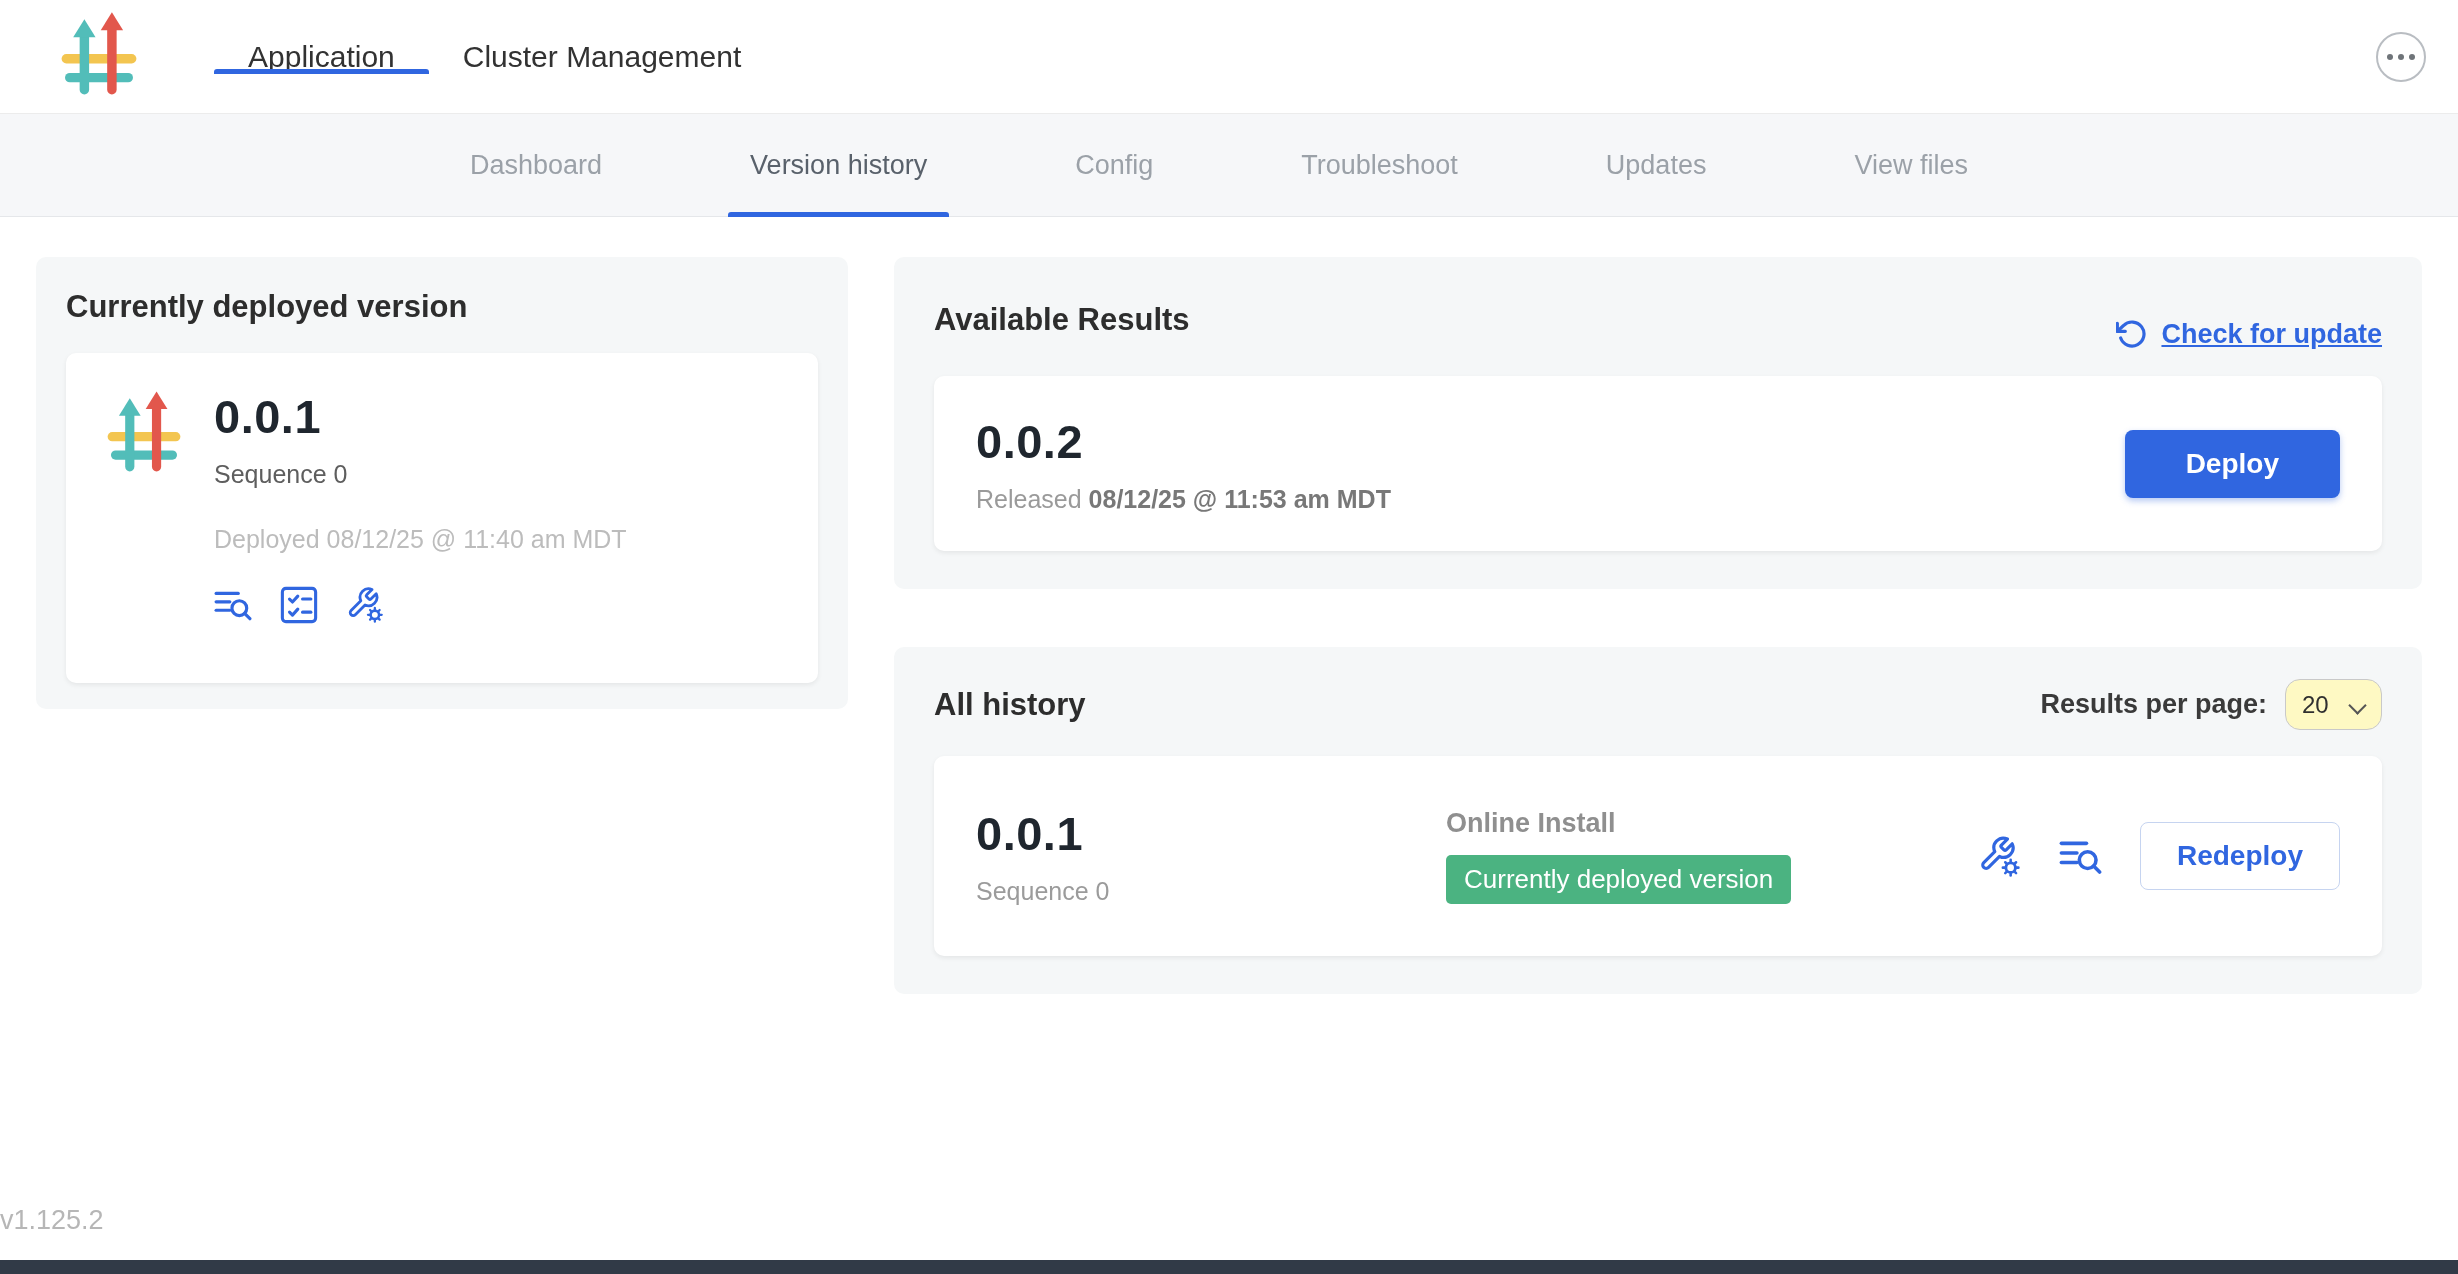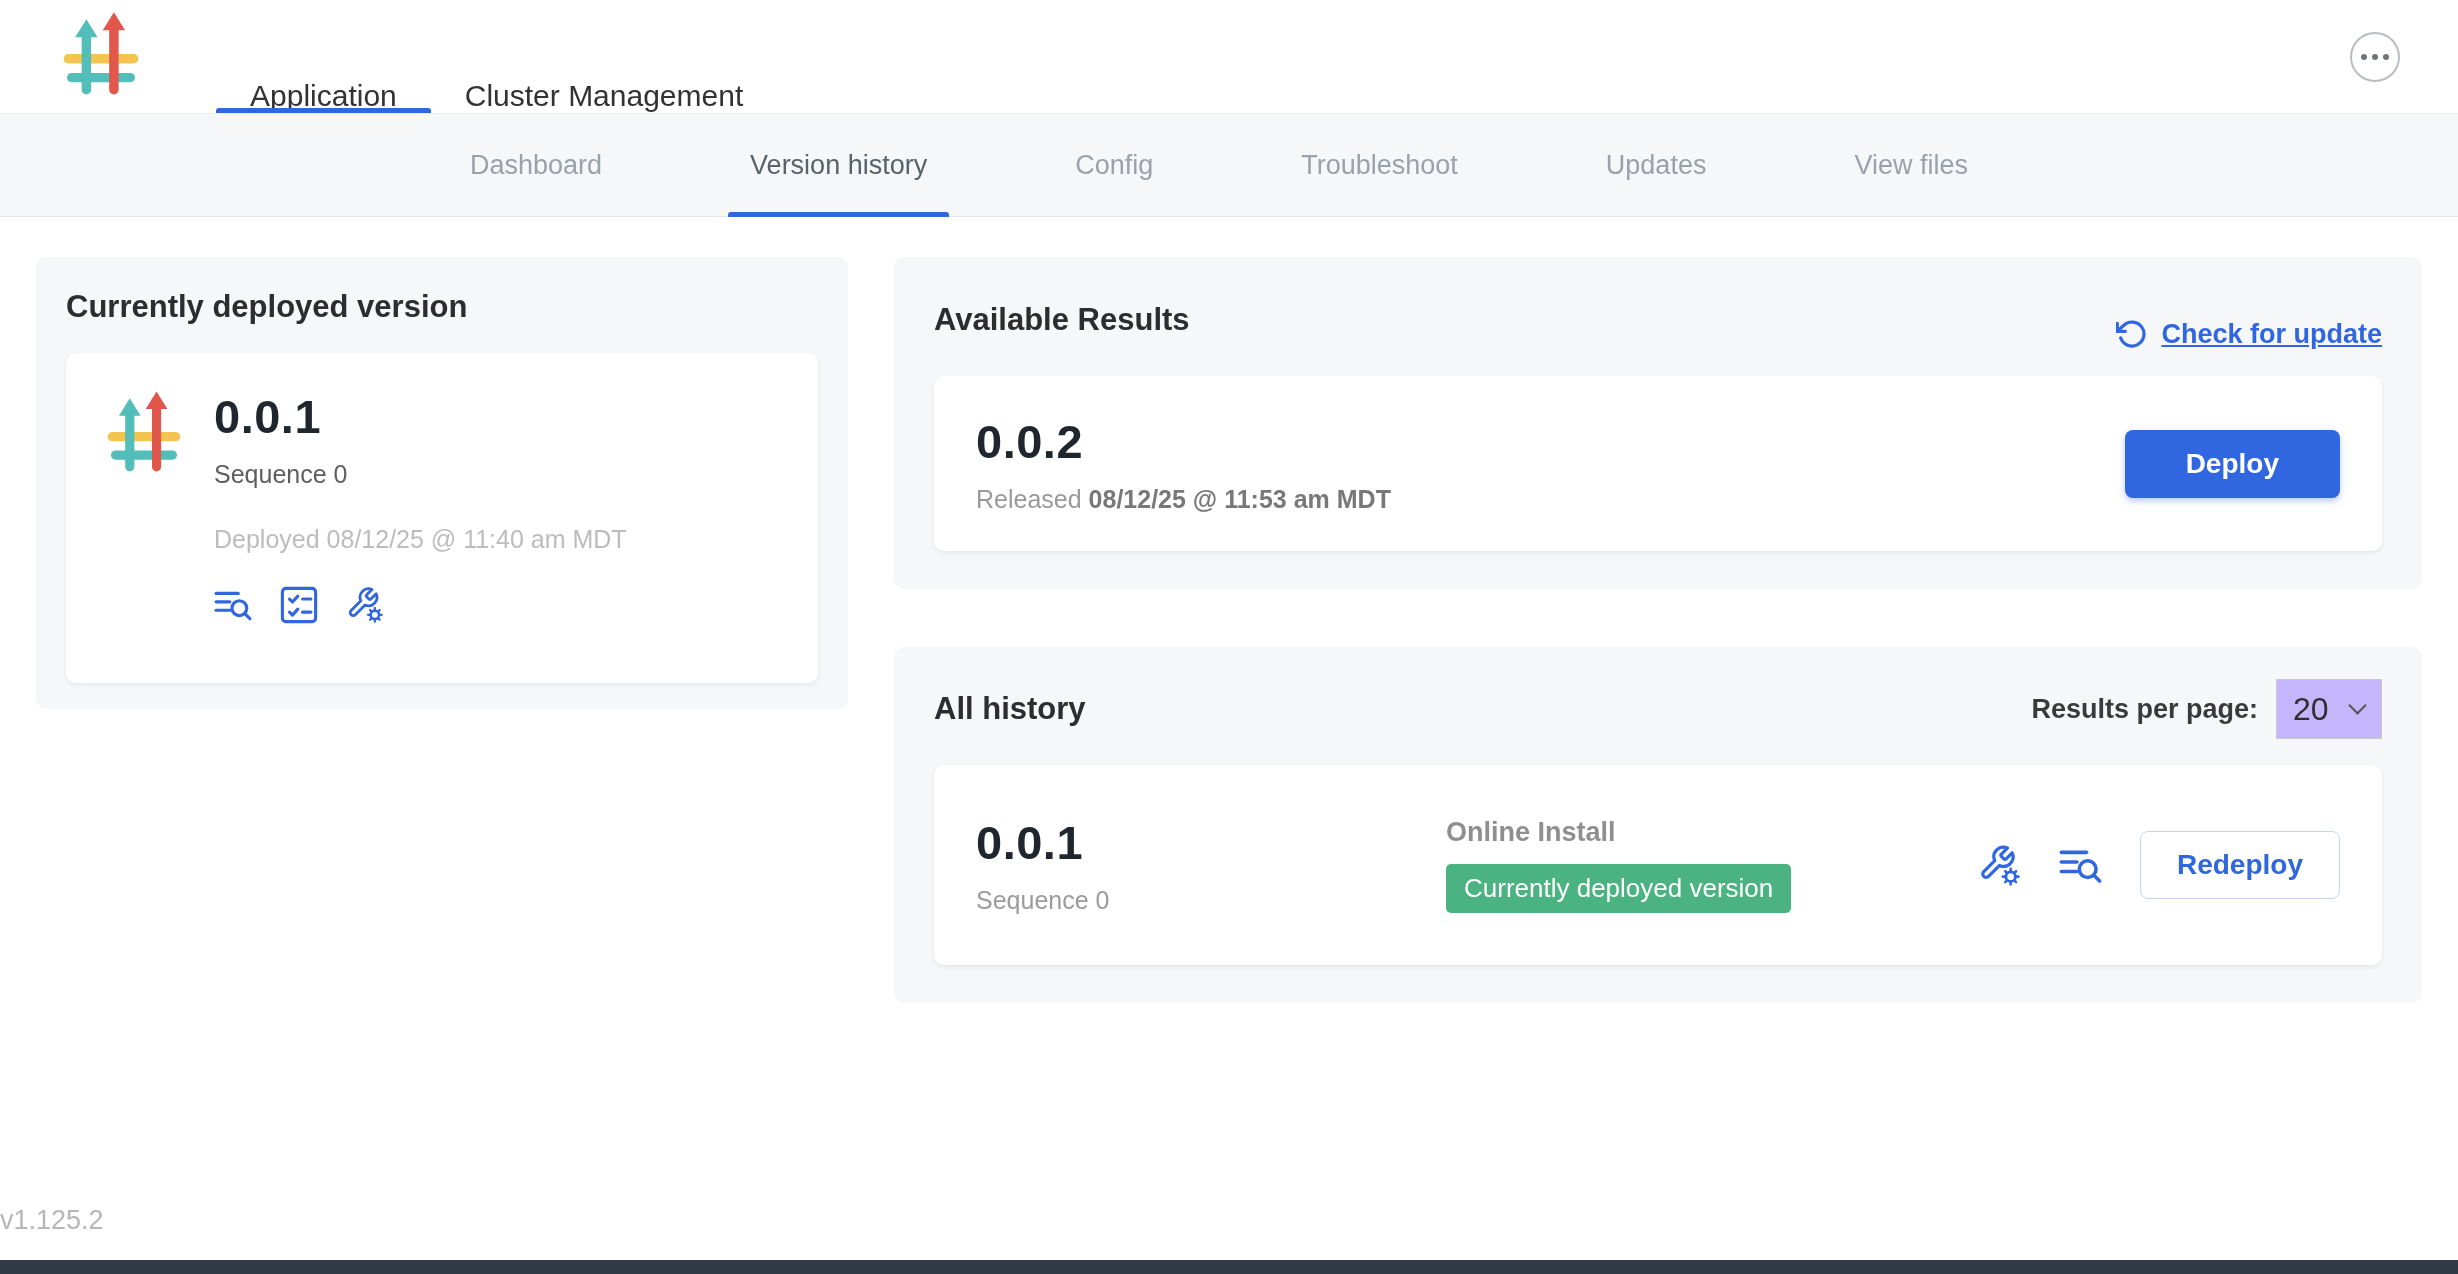--- a/index.html
+++ b/index.html
@@ -11,22 +11,22 @@
   html,body{margin:0;padding:0;background:#fff;}
   body{
     width:2458px;height:1274px;
     font-family:"Liberation Sans", sans-serif;
     color:#323232;position:relative;overflow:hidden;
   }
   .page{width:100%;height:100%;position:relative;}
 
   
   header.app-header{
-    height:113px;display:flex;align-items:flex-end;
-    background:#fff;padding:0 58px;
+    height:113px;display:flex;align-items:center;
+    background:#fff;padding:0 32px;margin-left:24px;
   }
   .logo{align-self:center;margin-right:72px;display:flex;}
   .logo svg{width:86px;height:96px;}
   .header-tabs{display:flex;align-items:stretch;}
   .htab{
     display:flex;align-items:center;padding:0 34px;
     font-size:30px;color:#323232;position:relative;cursor:pointer;
   }
   .htab.active::after{
     content:"";position:absolute;left:0;right:0;bottom:0;height:5px;
@@ -99,22 +99,22 @@
   }
   .btn.outline{
     background:#fff;color:var(--accent);padding:17px 36px;
     border:1px solid #c6d4f0;
   }
 
   .results{display:flex;align-items:center;gap:18px;font-size:27px;font-weight:700;color:#3a3a3a;}
   .select-wrap{position:relative;display:inline-flex;}
   .select-wrap select{
     -webkit-appearance:none;appearance:none;
-    font-family:inherit;font-size:32px;color:#2f2f2f;background:#c4b5fd;
-    border:1px solid #c9c9c9;border-radius:0;padding:11px 52px 11px 16px;cursor:pointer;
+    font-family:inherit;font-size:24px;color:#2f2f2f;background:#fef9c3;
+    border:1px solid #c9c9c9;border-radius:15px;padding:11px 52px 11px 16px;cursor:pointer;
   }
   .select-wrap::after{
     content:"";position:absolute;right:18px;top:20px;width:11px;height:11px;
     border-right:2px solid #555;border-bottom:2px solid #555;transform:rotate(45deg);
     pointer-events:none;
   }
 
   .version-row{
     margin-top:26px;min-height:200px;padding:34px 42px;
     display:flex;align-items:center;

